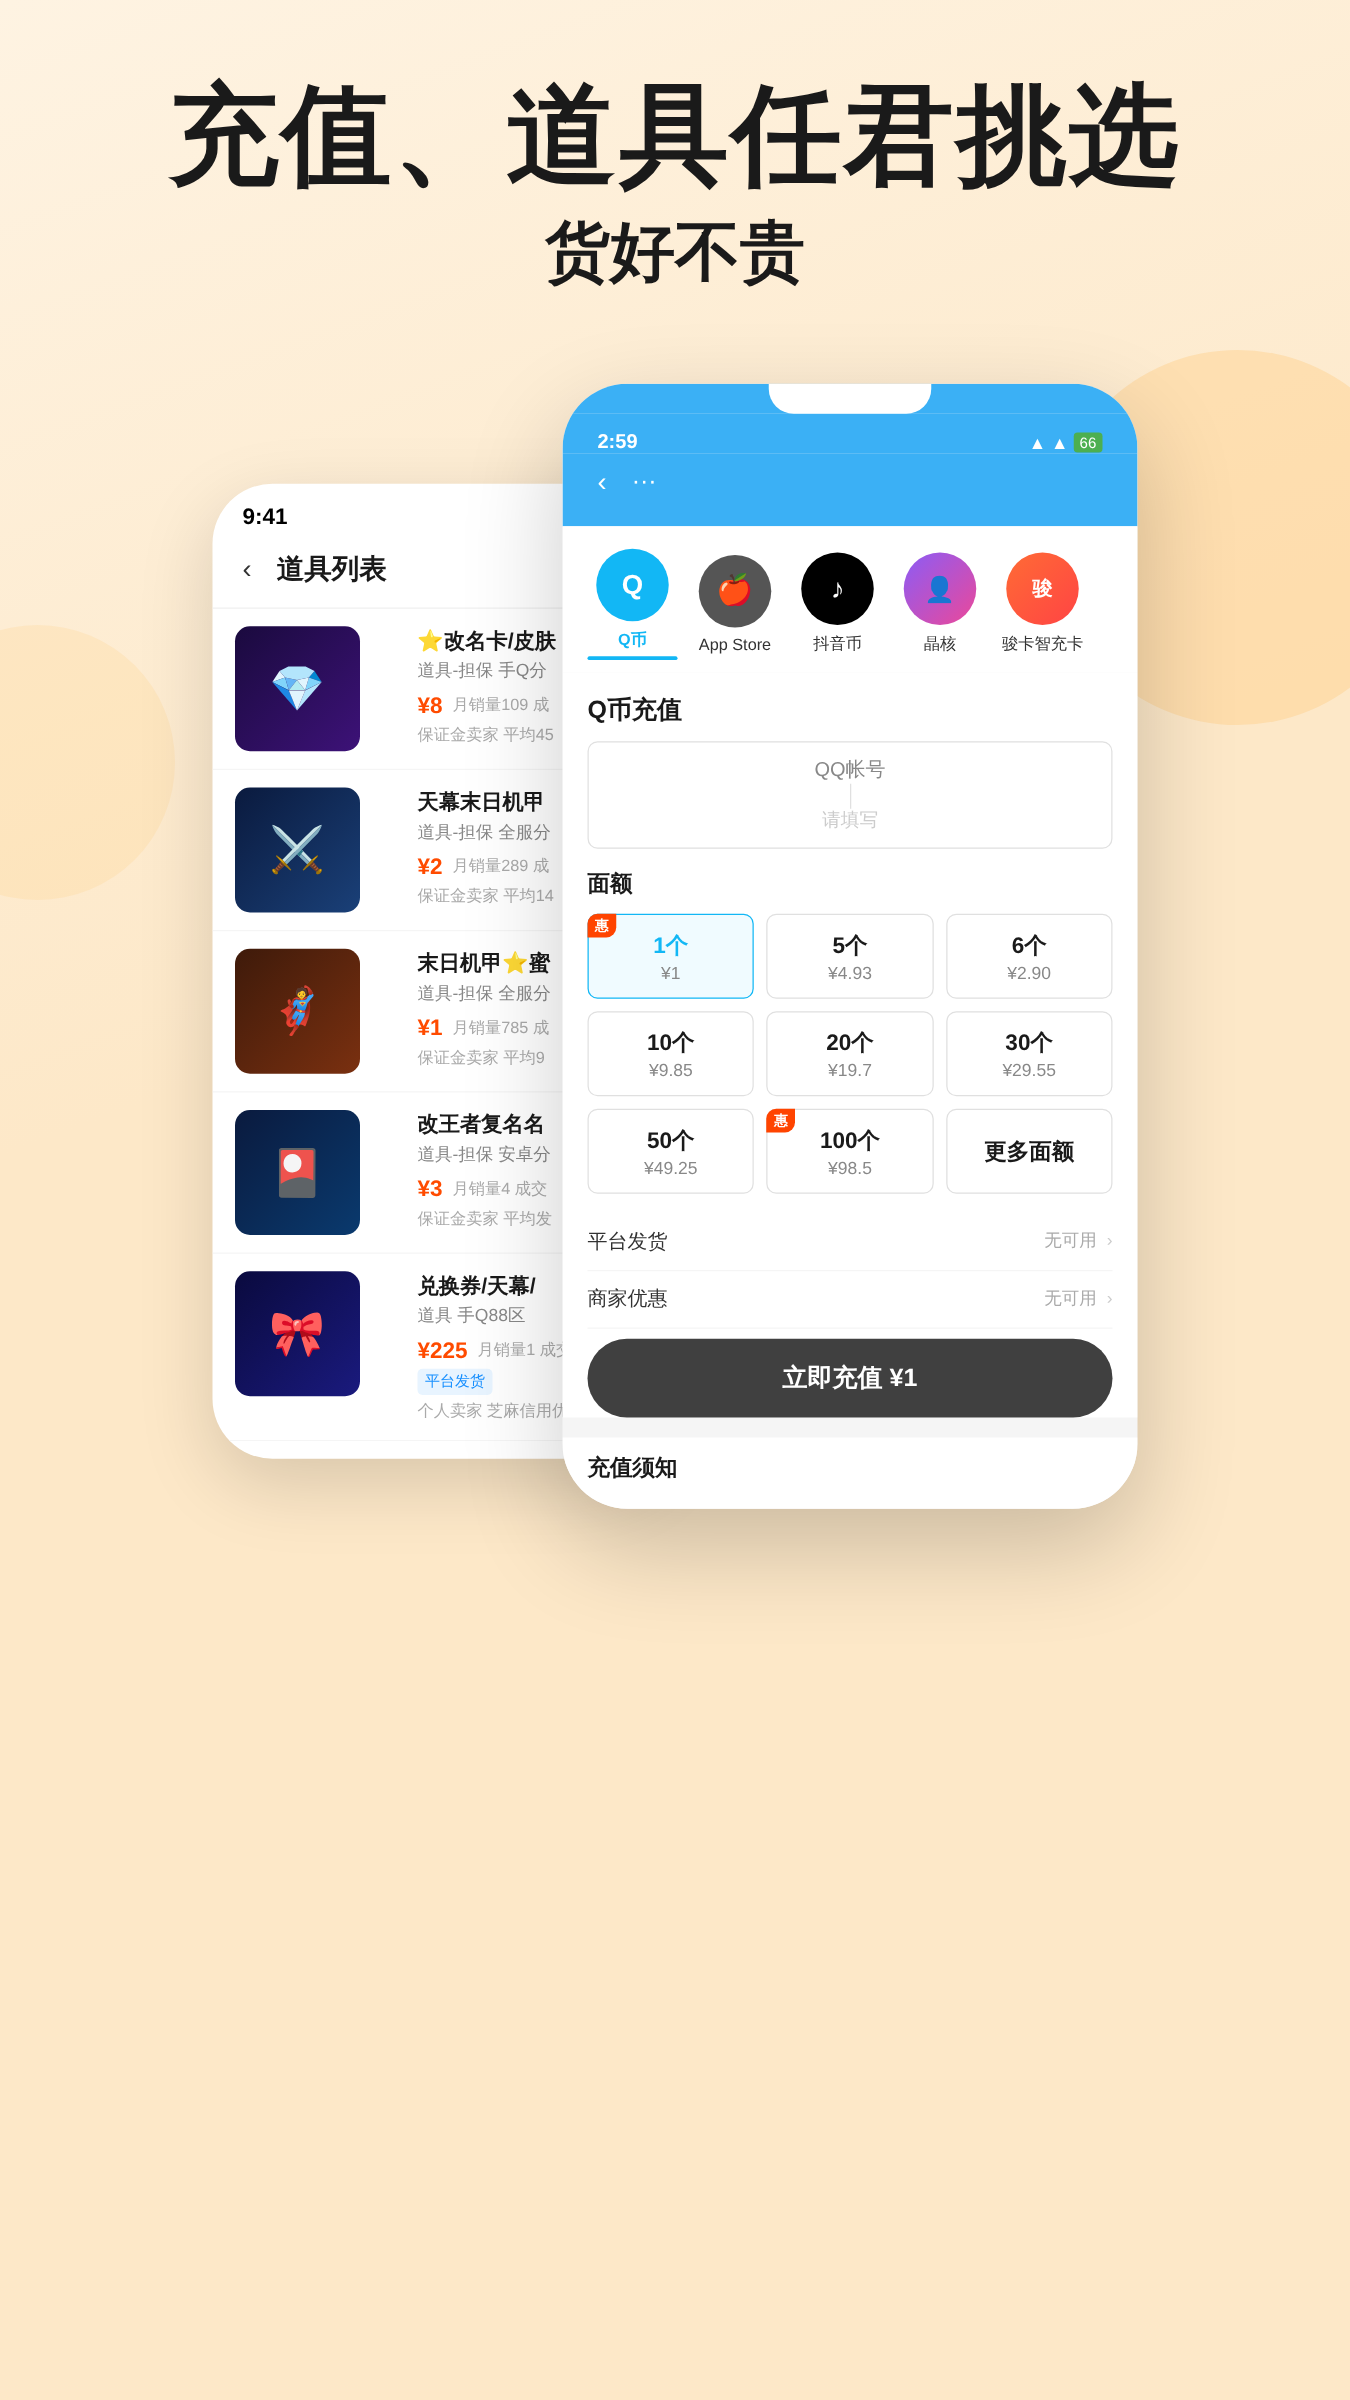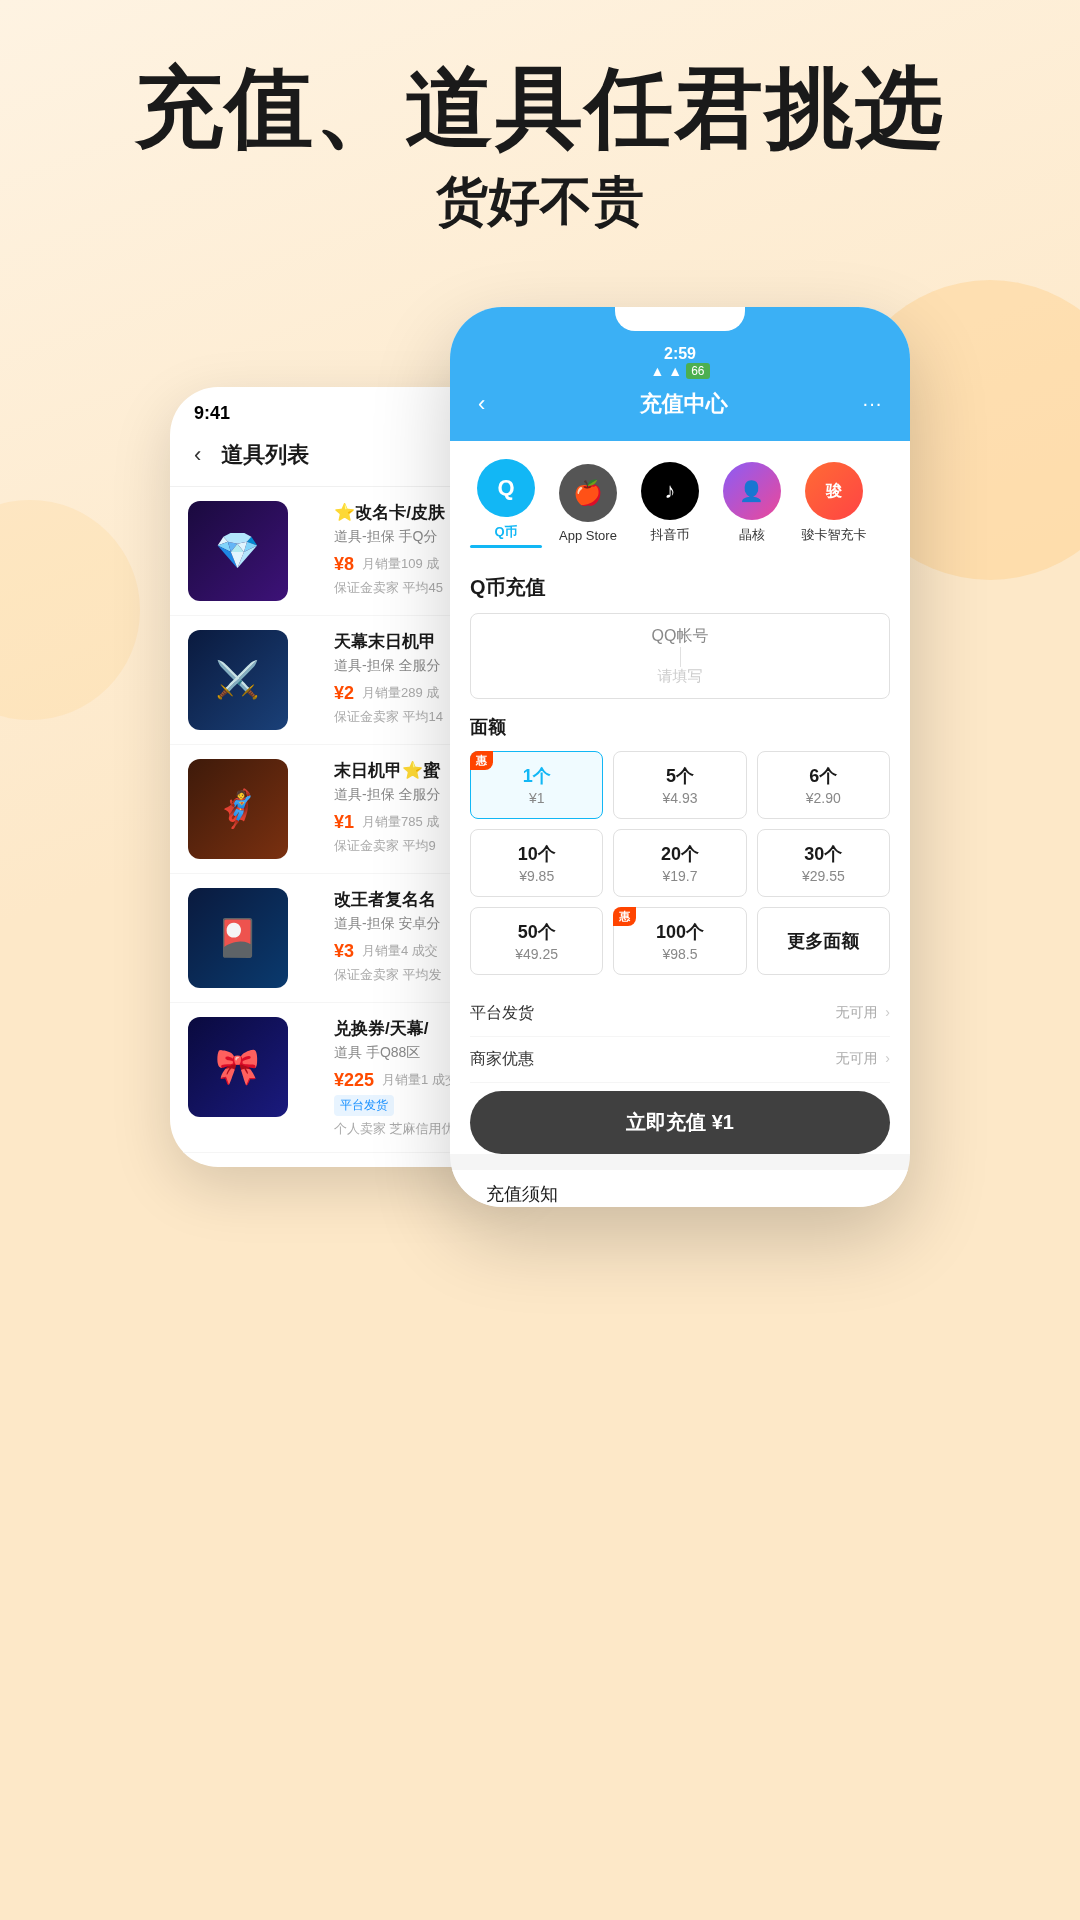--- a/index.html
+++ b/index.html
@@ -191,21 +191,20 @@
       z-index: 2;
     }
     .phone-right-status {
       background: #3bb0f5;
       padding: 14px 28px 0;
       display: flex;
       justify-content: space-between;
       align-items: center;
       color: white;
       font-size: 16px;
-      flex-direction: column;
     }
     .status-time { font-weight: 600; font-size: 16px; }
     .status-icons { display: flex; align-items: center; gap: 4px; font-size: 14px; }
 
     .phone-right-header {
       background: #3bb0f5;
       padding: 10px 28px 22px;
       display: flex;
       align-items: center;
     }
@@ -395,24 +394,23 @@
       margin: 8px 0 16px;
       cursor: pointer;
     }
 
     .notice-section {
       padding: 0 20px 16px;
       background: white;
     }
     .notice-title {
       font-size: 18px;
-      font-weight: 400;
+      font-weight: 700;
       color: #1a1a1a;
       padding: 12px 0 8px;
-      margin-left: 16px;
     }
 
     
     .bottom-nav {
       background: white;
       border-top: 1px solid #efefef;
       display: flex;
       justify-content: space-around;
       align-items: center;
       padding: 12px 0 10px;
@@ -562,21 +560,20 @@
       <span class="status-time">2:59</span>
       <div class="status-icons">
         <span>▲</span>
         <span>▲</span>
         <span style="background:#4caf50;color:white;padding:1px 5px;border-radius:3px;font-size:12px;">66</span>
       </div>
     </div>
 
     <div class="phone-right-header">
       <span class="header-back">‹</span>
-      <span class="header-center-title">充值中心</span>
       <span class="header-more">···</span>
     </div>
 
     <div class="tab-icons-row">
 
       <div class="tab-icon-item active">
         <div class="tab-icon-circle tab-icon-qq">
           <span style="color:white;font-weight:900;font-size:22px;">Q</span>
         </div>
         <span class="tab-icon-label">Q币</span>

